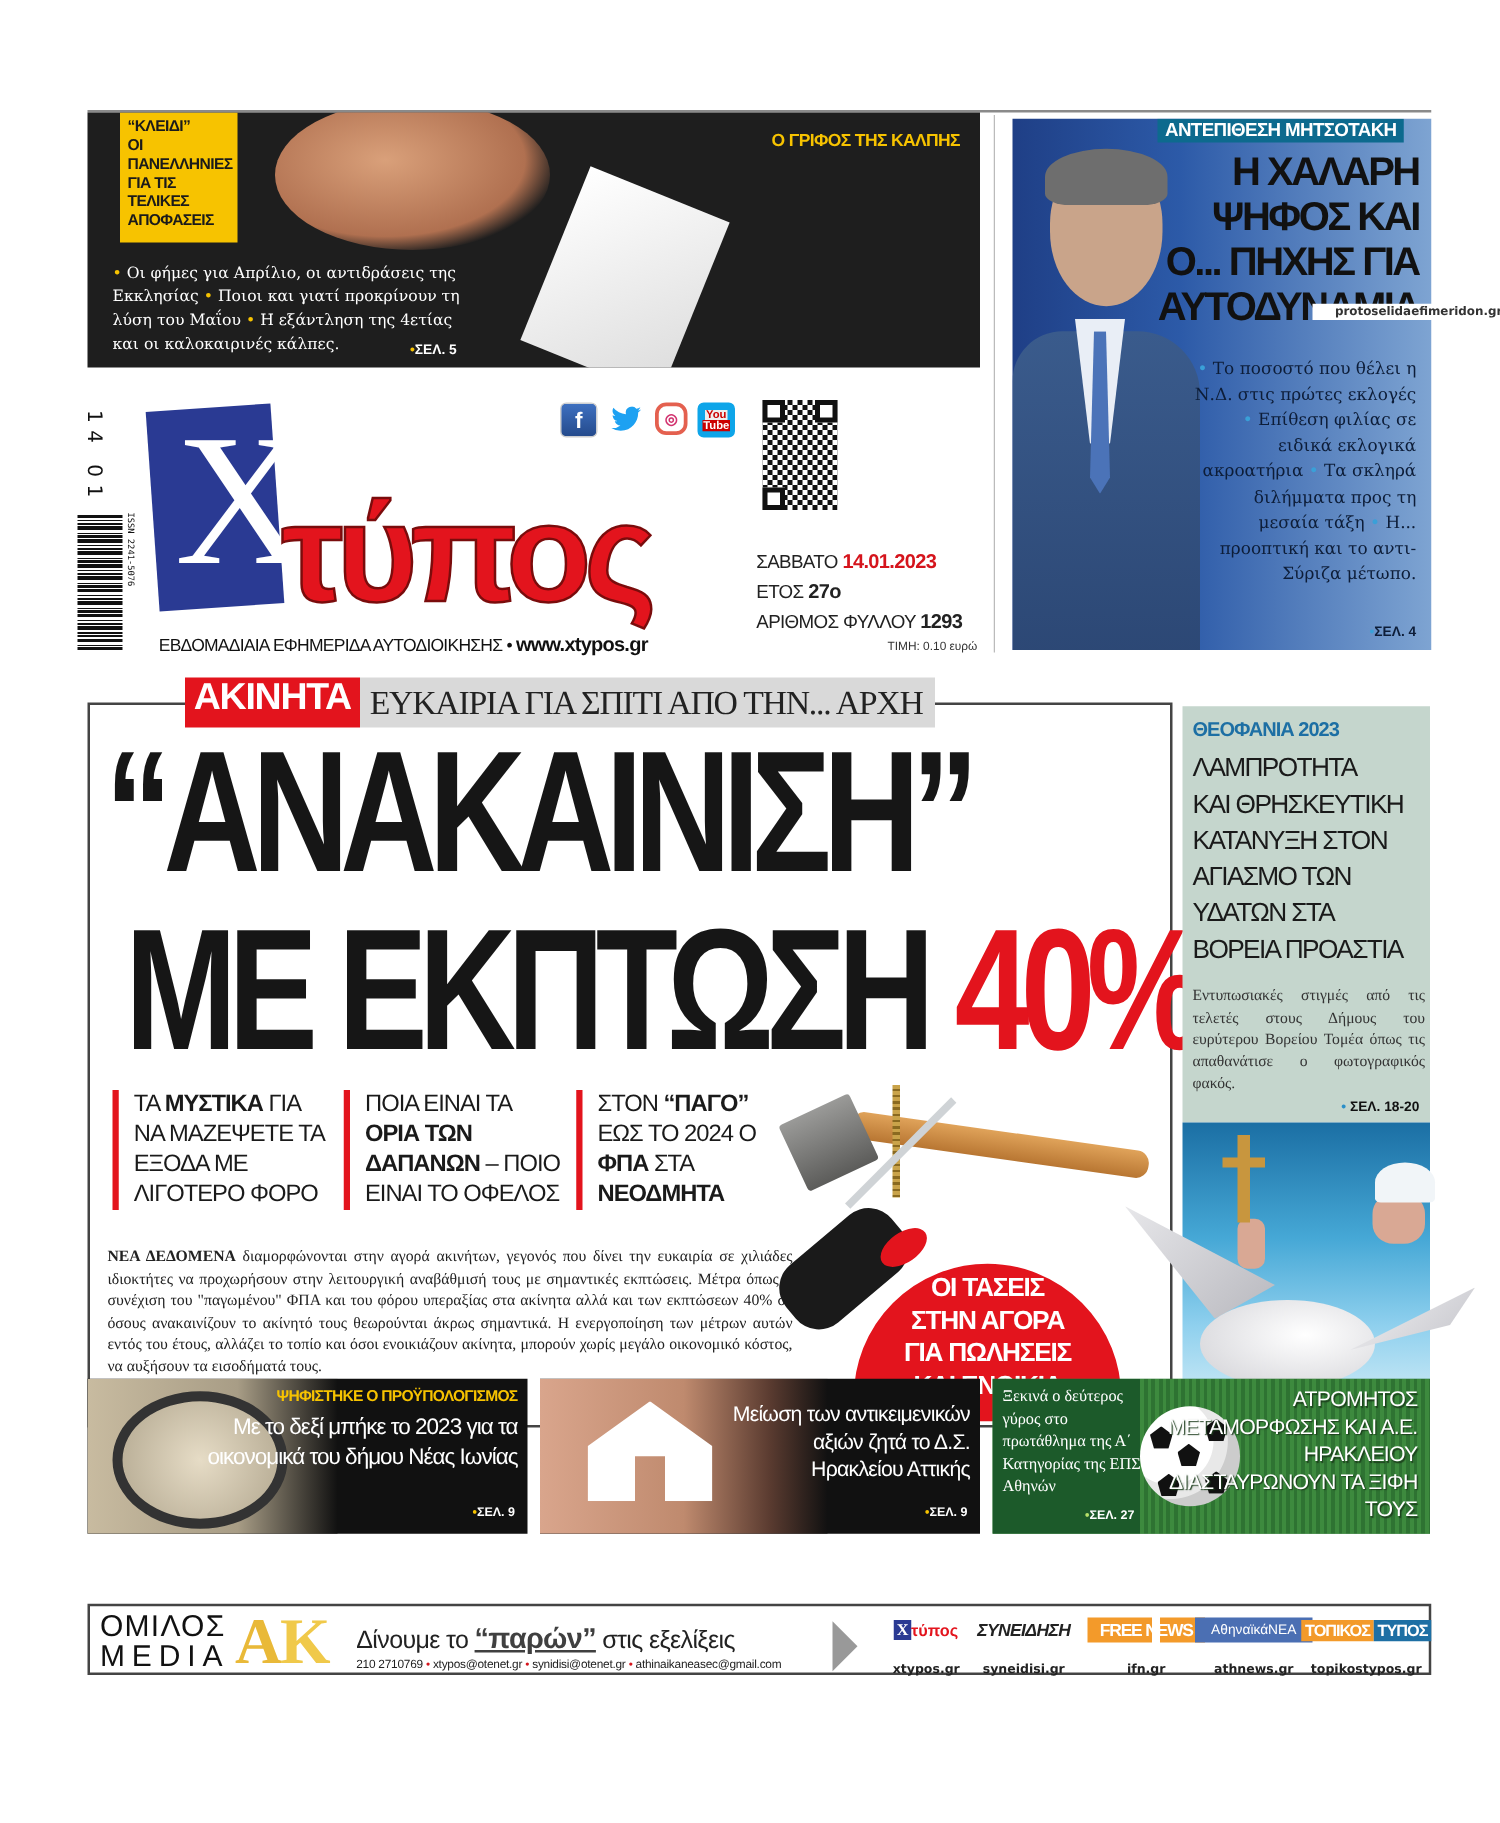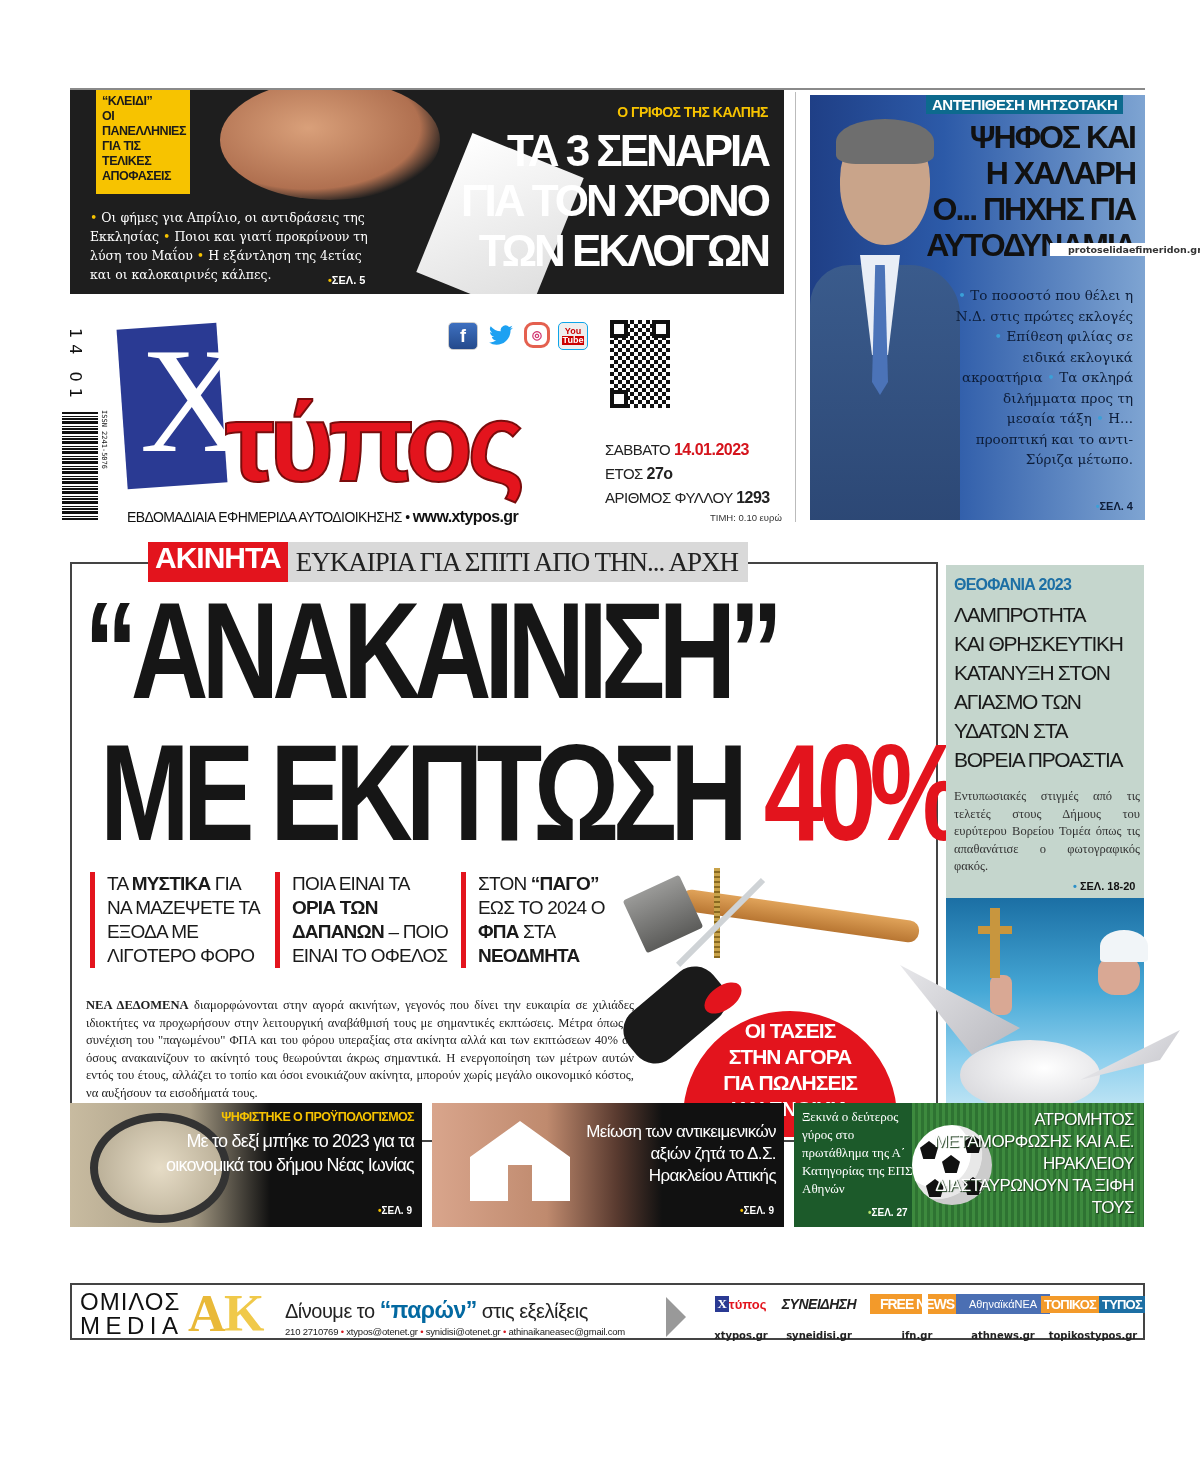--- a/index.html
+++ b/index.html
@@ -46,21 +46,21 @@
   #logo-x { left: 140px; top: 320px; font-family: "Liberation Serif", serif; font-size: 150px; color: #fff; line-height: 160px; }
   #logo-word { left: 225px; top: 388px; font-family: "Liberation Sans", sans-serif; font-weight: 700; font-size: 112px; line-height: 110px; color: #e3141d; letter-spacing: -6px; -webkit-text-stroke: 2px #7a0c0c; }
   #masthead-tagline { left: 127px; top: 508px; font-size: 14px; color: #111; letter-spacing: -0.6px; }
   #masthead-tagline b { font-size: 16px; }
 
   #social-icons { left: 448px; top: 322px; display: flex; gap: 8px; }
   .soc { width: 30px; height: 28px; border-radius: 5px; display: flex; align-items: center; justify-content: center; font-weight: 700; color: #fff; font-size: 18px; }
   #fb { background: linear-gradient(#3e70c0,#244a8c); border: 1px solid #ccc; }
   #tw { background: transparent; color: #1da1f2; font-size: 22px; }
   #ig { background: transparent; color: #d2336f; border: 3px solid #e4604f; border-radius: 9px; width: 26px; height: 26px; font-size: 12px; }
-  #yt { background: #eee; color: #c00; font-size: 9px; line-height: 9px; flex-direction: column; border: 1px solid #0ea5e9; }
+  #yt { background: #eee; color: #c00; font-size: 9px; line-height: 9px; flex-direction: column; border: 6px solid #0ea5e9; }
 
   #qr-code { left: 610px; top: 320px; width: 60px; height: 88px; background:
       conic-gradient(from 0deg at 50% 50%, #111 0 25%, #fff 0 50%, #111 0 75%, #fff 0) 0 0/8px 8px; }
   .qr-corner { position: absolute; width: 18px; height: 18px; border: 4px solid #111; background: #fff; }
 
   #issue-info { left: 605px; top: 438px; font-size: 15px; line-height: 24px; color: #222; letter-spacing: -0.5px; }
   #issue-info .red { color: #d5141c; font-weight: 700; font-size: 16px; }
   #issue-info b { font-weight: 700; font-size: 16px; }
   #price { left: 710px; top: 512px; font-size: 9.5px; color: #333; }
 
@@ -138,21 +138,21 @@
   .dot-gold { color: #f7c300; }
 
   
   #footer-ad { left: 70px; top: 1283px; width: 1075px; height: 57px; border: 2px solid #444; }
   #omilos-text { left: 80px; top: 1290px; font-size: 24px; line-height: 24px; letter-spacing: 1px; color: #111; }
   #omilos-text .l2 { letter-spacing: 5.5px; }
   #ak-logo { left: 188px; top: 1290px; width: 82px; height: 48px; }
   #ak-a { left: 0; top: 0; font-size: 52px; line-height: 48px; font-weight: 700; color: #e9b938; font-family: "Liberation Serif", serif; }
   #ak-k { left: 36px; top: 0; font-size: 52px; line-height: 48px; font-weight: 700; color: #f0c94a; font-family: "Liberation Serif", serif; }
   #footer-slogan { left: 285px; top: 1297px; font-size: 20px; color: #222; letter-spacing: -0.5px; white-space: nowrap; }
-  #footer-slogan .hl { color: #0369a1; font-weight: 700; font-size: 23px; }
+  #footer-slogan .hl { color: #404040; font-weight: 700; font-size: 23px; text-decoration: underline; }
   #footer-contacts { left: 285px; top: 1326px; font-size: 9.5px; color: #222; letter-spacing: -0.2px; white-space: nowrap; }
   #footer-contacts .dot { color: #d5141c; }
   #footer-arrow { left: 666px; top: 1297px; width: 0; height: 0; border-top: 20px solid transparent; border-bottom: 20px solid transparent; border-left: 20px solid #999; }
 
   .brand { top: 1294px; width: 94px; text-align: center; }
   .brand-logo { height: 20px; display: flex; align-items: center; justify-content: center; font-weight: 700; font-size: 13px; }
   .brand-sub { height: 8px; font-size: 4px; color: #555; }
   .brand-url { font-size: 10px; font-weight: 700; color: #222; margin-top: 8px; font-family: "DejaVu Sans", sans-serif; }
   #brand-xtypos { left: 694px; }
   #brand-xtypos .brand-logo span.x { background: #2a3a93; color: #fff; font-family: "Liberation Serif", serif; padding: 0 2px; }
@@ -184,41 +184,36 @@
     <span>ΓΙΑ ΤΙΣ ΤΕΛΙΚΕΣ</span>
     <span>ΑΠΟΦΑΣΕΙΣ</span>
   </div>
   <div class="abs serif" id="elections-bullets">
     <span class="dot-y">• </span><span>Οι φήμες για Απρίλιο, οι αντιδράσεις της Εκκλησίας</span>
     <span class="dot-y"> • </span><span>Ποιοι και γιατί προκρίνουν τη λύση του Μαΐου</span>
     <span class="dot-y"> • </span><span>Η εξάντληση της 4ετίας και οι καλοκαιρινές κάλπες.</span>
   </div>
   <div class="abs" id="elections-page"><span class="dot-y">•</span><span>ΣΕΛ. 5</span></div>
   <div class="abs" id="elections-kicker">Ο ΓΡΙΦΟΣ ΤΗΣ ΚΑΛΠΗΣ</div>
-  <div class="abs" id="elections-headline">
-    <div>ΤΑ 3 ΣΕΝΑΡΙΑ</div>
-    <div>ΓΙΑ ΤΟΝ ΧΡΟΝΟ</div>
-    <div>ΤΩΝ ΕΚΛΟΓΩΝ</div>
-  </div>
 </div>
 
 <div class="abs" id="divider-col"></div>
 
 <div class="abs" id="mitsotakis-panel">
   <div class="abs" id="mitso-figure">
     <div class="abs" id="mitso-suit"></div>
     <div class="abs" id="mitso-shirt"></div>
     <div class="abs" id="mitso-tie"></div>
     <div class="abs" id="mitso-head"></div>
     <div class="abs" id="mitso-hair"></div>
   </div>
   <div class="abs" id="mitso-kicker">ΑΝΤΕΠΙΘΕΣΗ ΜΗΤΣΟΤΑΚΗ</div>
   <div class="abs" id="mitso-headline">
+    <div>Η ΧΑΛΑΡΗ</div>
     <div>ΨΗΦΟΣ ΚΑΙ</div>
-    <div>Η ΧΑΛΑΡΗ</div>
     <div>Ο... ΠΗΧΗΣ ΓΙΑ</div>
     <div>ΑΥΤΟΔΥΝΑΜΙΑ</div>
   </div>
   <div class="abs serif" id="mitso-body">
     <span class="dot-b">• </span><span>Το ποσοστό που θέλει η Ν.Δ. στις πρώτες εκλογές</span>
     <span class="dot-b"> • </span><span>Επίθεση φιλίας σε ειδικά εκλογικά ακροατήρια</span>
     <span class="dot-b"> • </span><span>Τα σκληρά διλήμματα προς τη μεσαία τάξη</span>
     <span class="dot-b"> • </span><span>Η... προοπτική και το αντι-Σύριζα μέτωπο.</span>
   </div>
   <div class="abs" id="mitso-page"><span class="dot-b">•</span><span>ΣΕΛ. 4</span></div>

